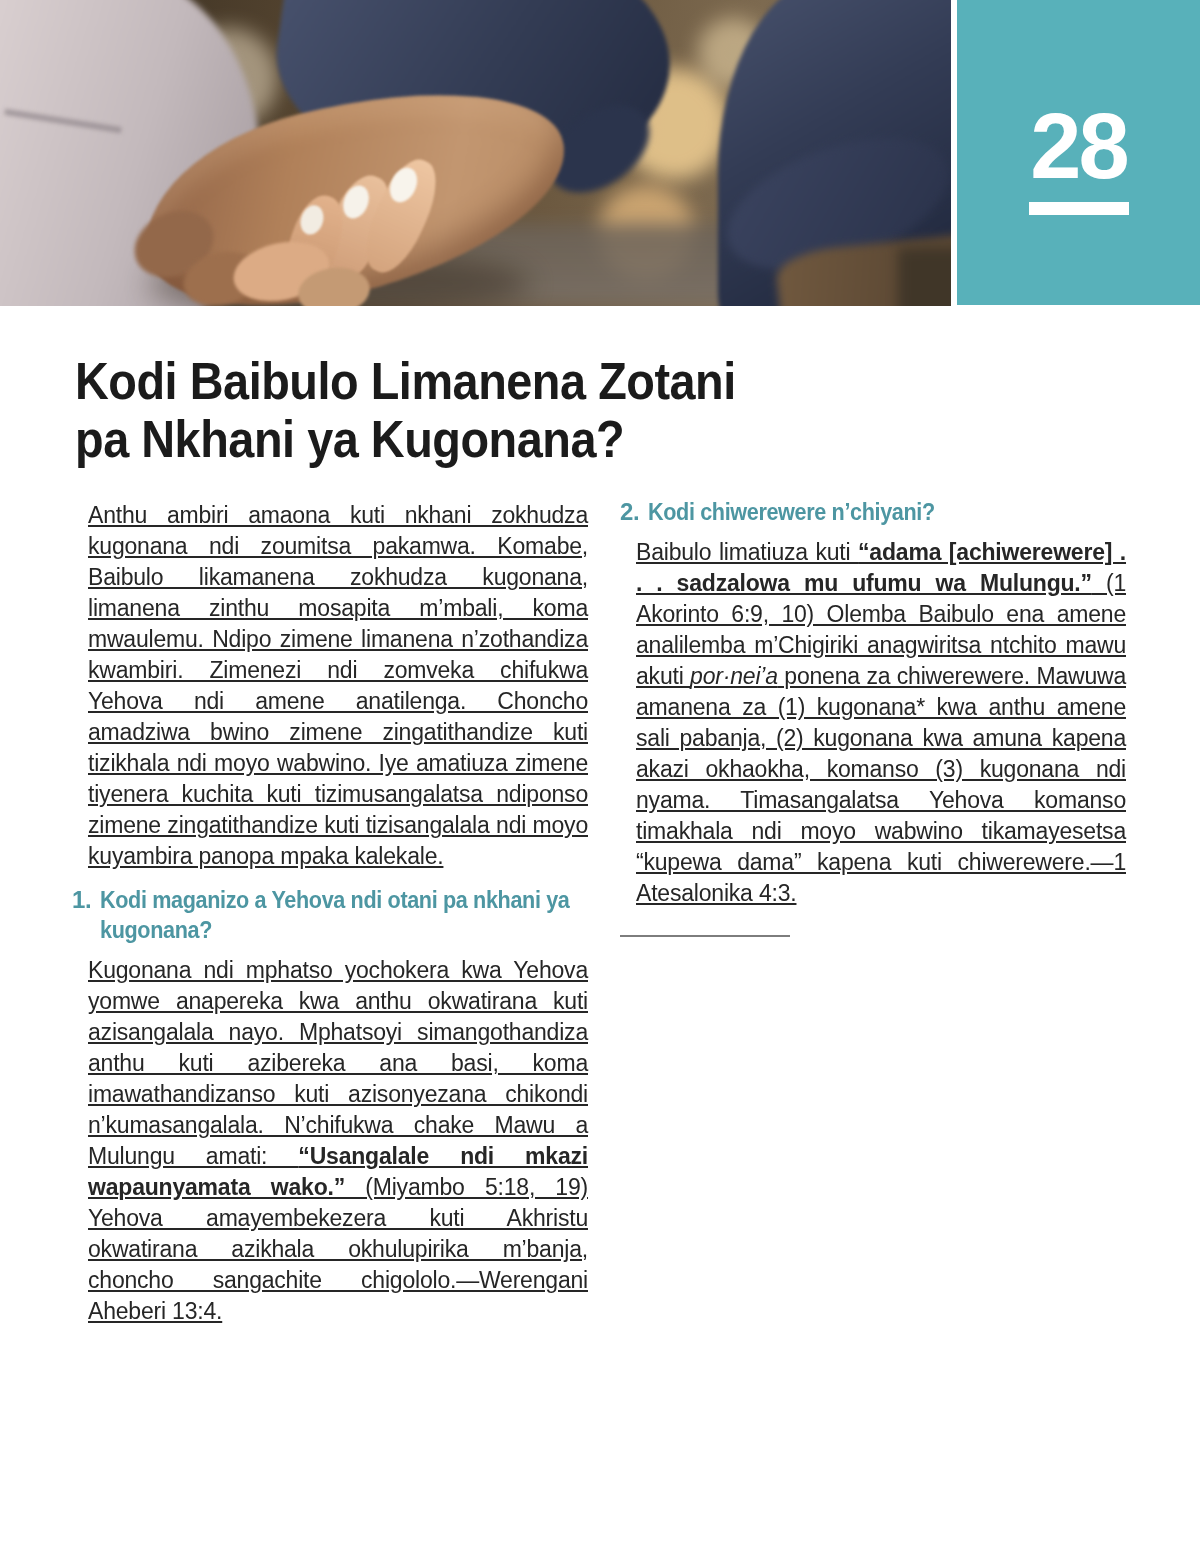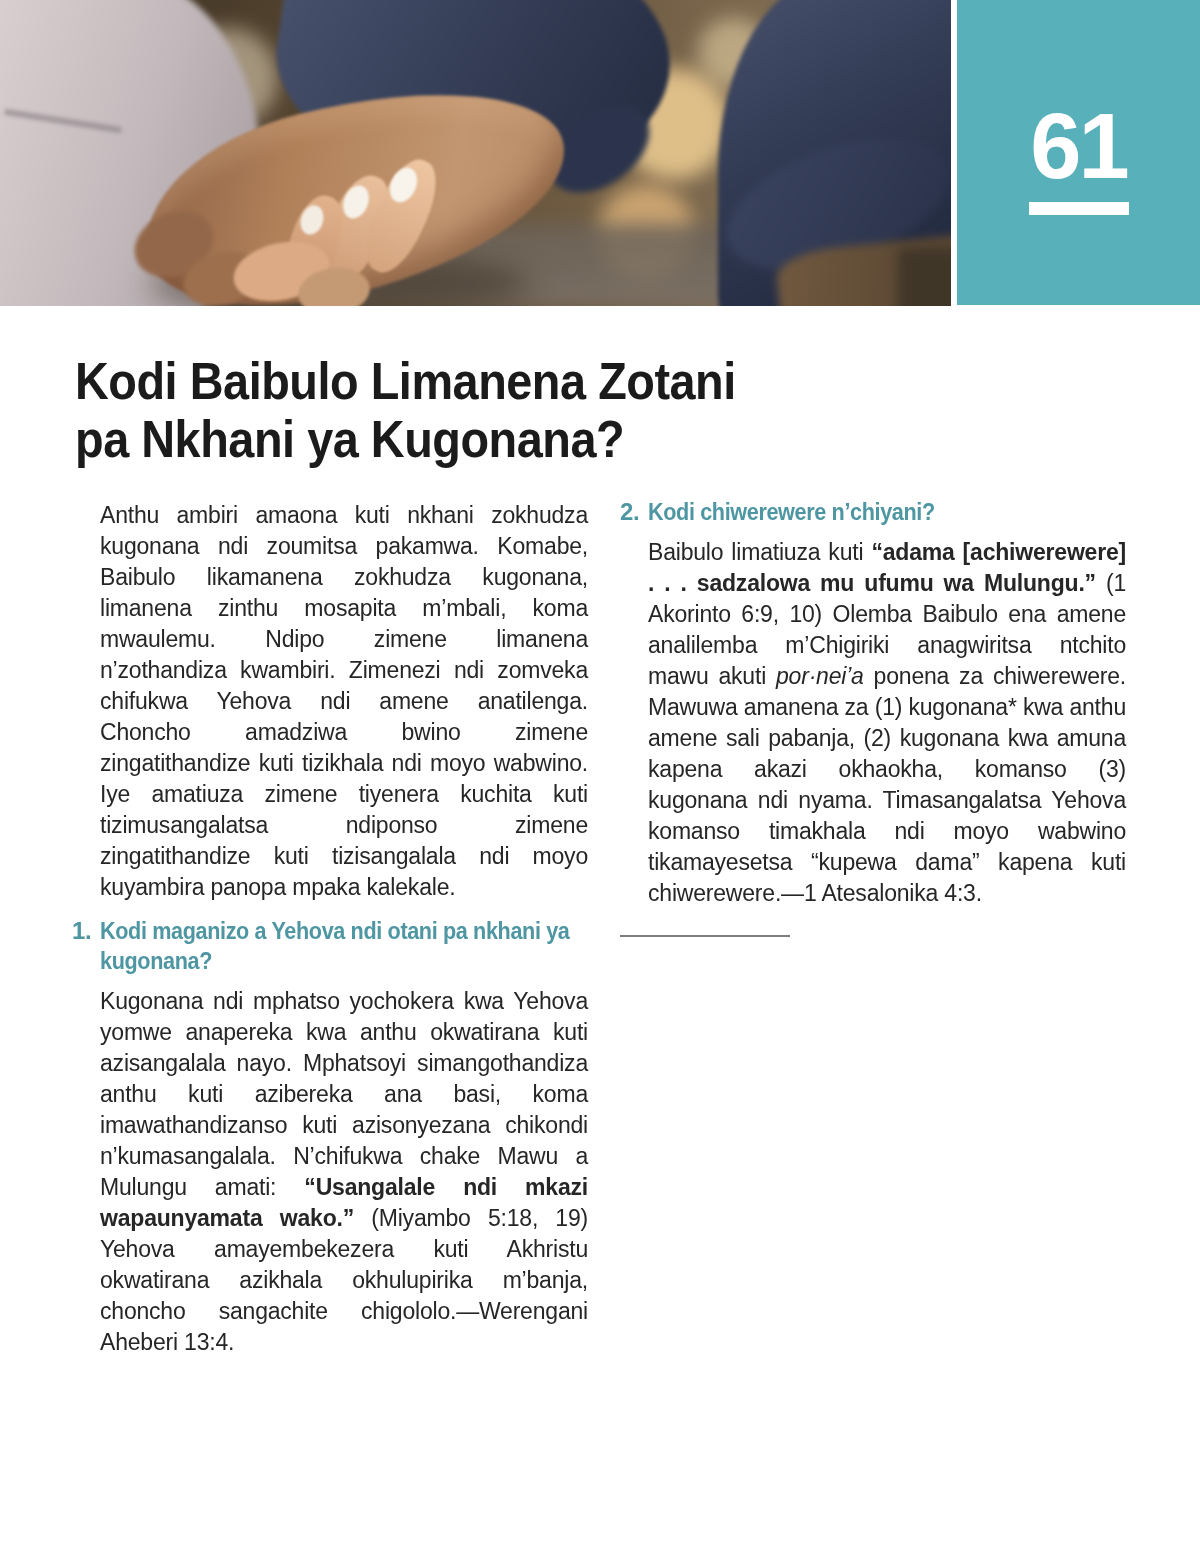--- a/index.html
+++ b/index.html
@@ -69,21 +69,21 @@
     position:absolute;left:75px;top:352px;margin:0;
     font-size:52px;line-height:58px;font-weight:bold;color:#1b1b1b;
     letter-spacing:-.5px;transform:scaleX(.9);transform-origin:0 0;white-space:nowrap;
   }
   .title .tl{display:block;}
 
   
   .col{position:absolute;font-size:23px;line-height:31px;letter-spacing:-.2px;color:#262626;}
   .col-left{left:72px;top:500px;width:516px;}
   .col-right{left:620px;top:497px;width:506px;}
-  .body-p{margin:0 0 0 28px;text-align:justify;}
+  .body-p{margin:0 0 0 16px;text-align:justify;text-decoration:underline;}
   .q{display:flex;font-weight:bold;color:#4d96a2;font-size:24px;line-height:30px;letter-spacing:-.4px;margin:13px 0 10px;}
   .q.q-first{margin-top:0;}
   .qnum{flex:none;width:28px;}
   .qtext{flex:none;width:542px;transform:scaleX(.9);transform-origin:0 0;}
   .fn-sep{width:170px;height:0;border:none;border-top:2px solid #7d7d7d;margin:26px 0 0 0;}
   .fn{font-size:18.5px;line-height:23.5px;letter-spacing:-.2px;margin:13px 0 0 0;text-align:justify;color:#2e2e2e;}
 </style>
 </head>
 <body>
 
@@ -116,21 +116,21 @@
     <div class="ph f2"></div>
     <div class="ph f3"></div>
     <div class="ph n1"></div>
     <div class="ph n2"></div>
     <div class="ph n3"></div>
     <div class="ph f4"></div>
     <div class="ph f7"></div>
   </div>
 
   <div class="badge">
-    <div class="lesson-num">61</div>
+    <div class="lesson-num">28</div>
     <div class="num-rule"></div>
   </div>
 
   <h1 class="title">
     <span class="tl">Kodi Baibulo Limanena Zotani</span>
     <span class="tl">pa Nkhani ya Kugonana?</span>
   </h1>
 
   <div class="col col-left">
     <p class="body-p">Anthu ambiri amaona kuti nkhani zokhudza kugonana ndi zoumitsa pakamwa. Komabe, Baibulo likamanena zokhudza kugonana, limanena zinthu mosapita m’mbali, koma mwaulemu. Ndipo zimene limanena n’zothandiza kwambiri. Zimenezi ndi zomveka chifukwa Yehova ndi amene anatilenga. Choncho amadziwa bwino zimene zingatithandize kuti tizikhala ndi moyo wabwino. Iye amatiuza zimene tiyenera kuchita kuti tizimusangalatsa ndiponso zimene zingatithandize kuti tizisangalala ndi moyo kuyambira panopa mpaka kalekale.</p>

